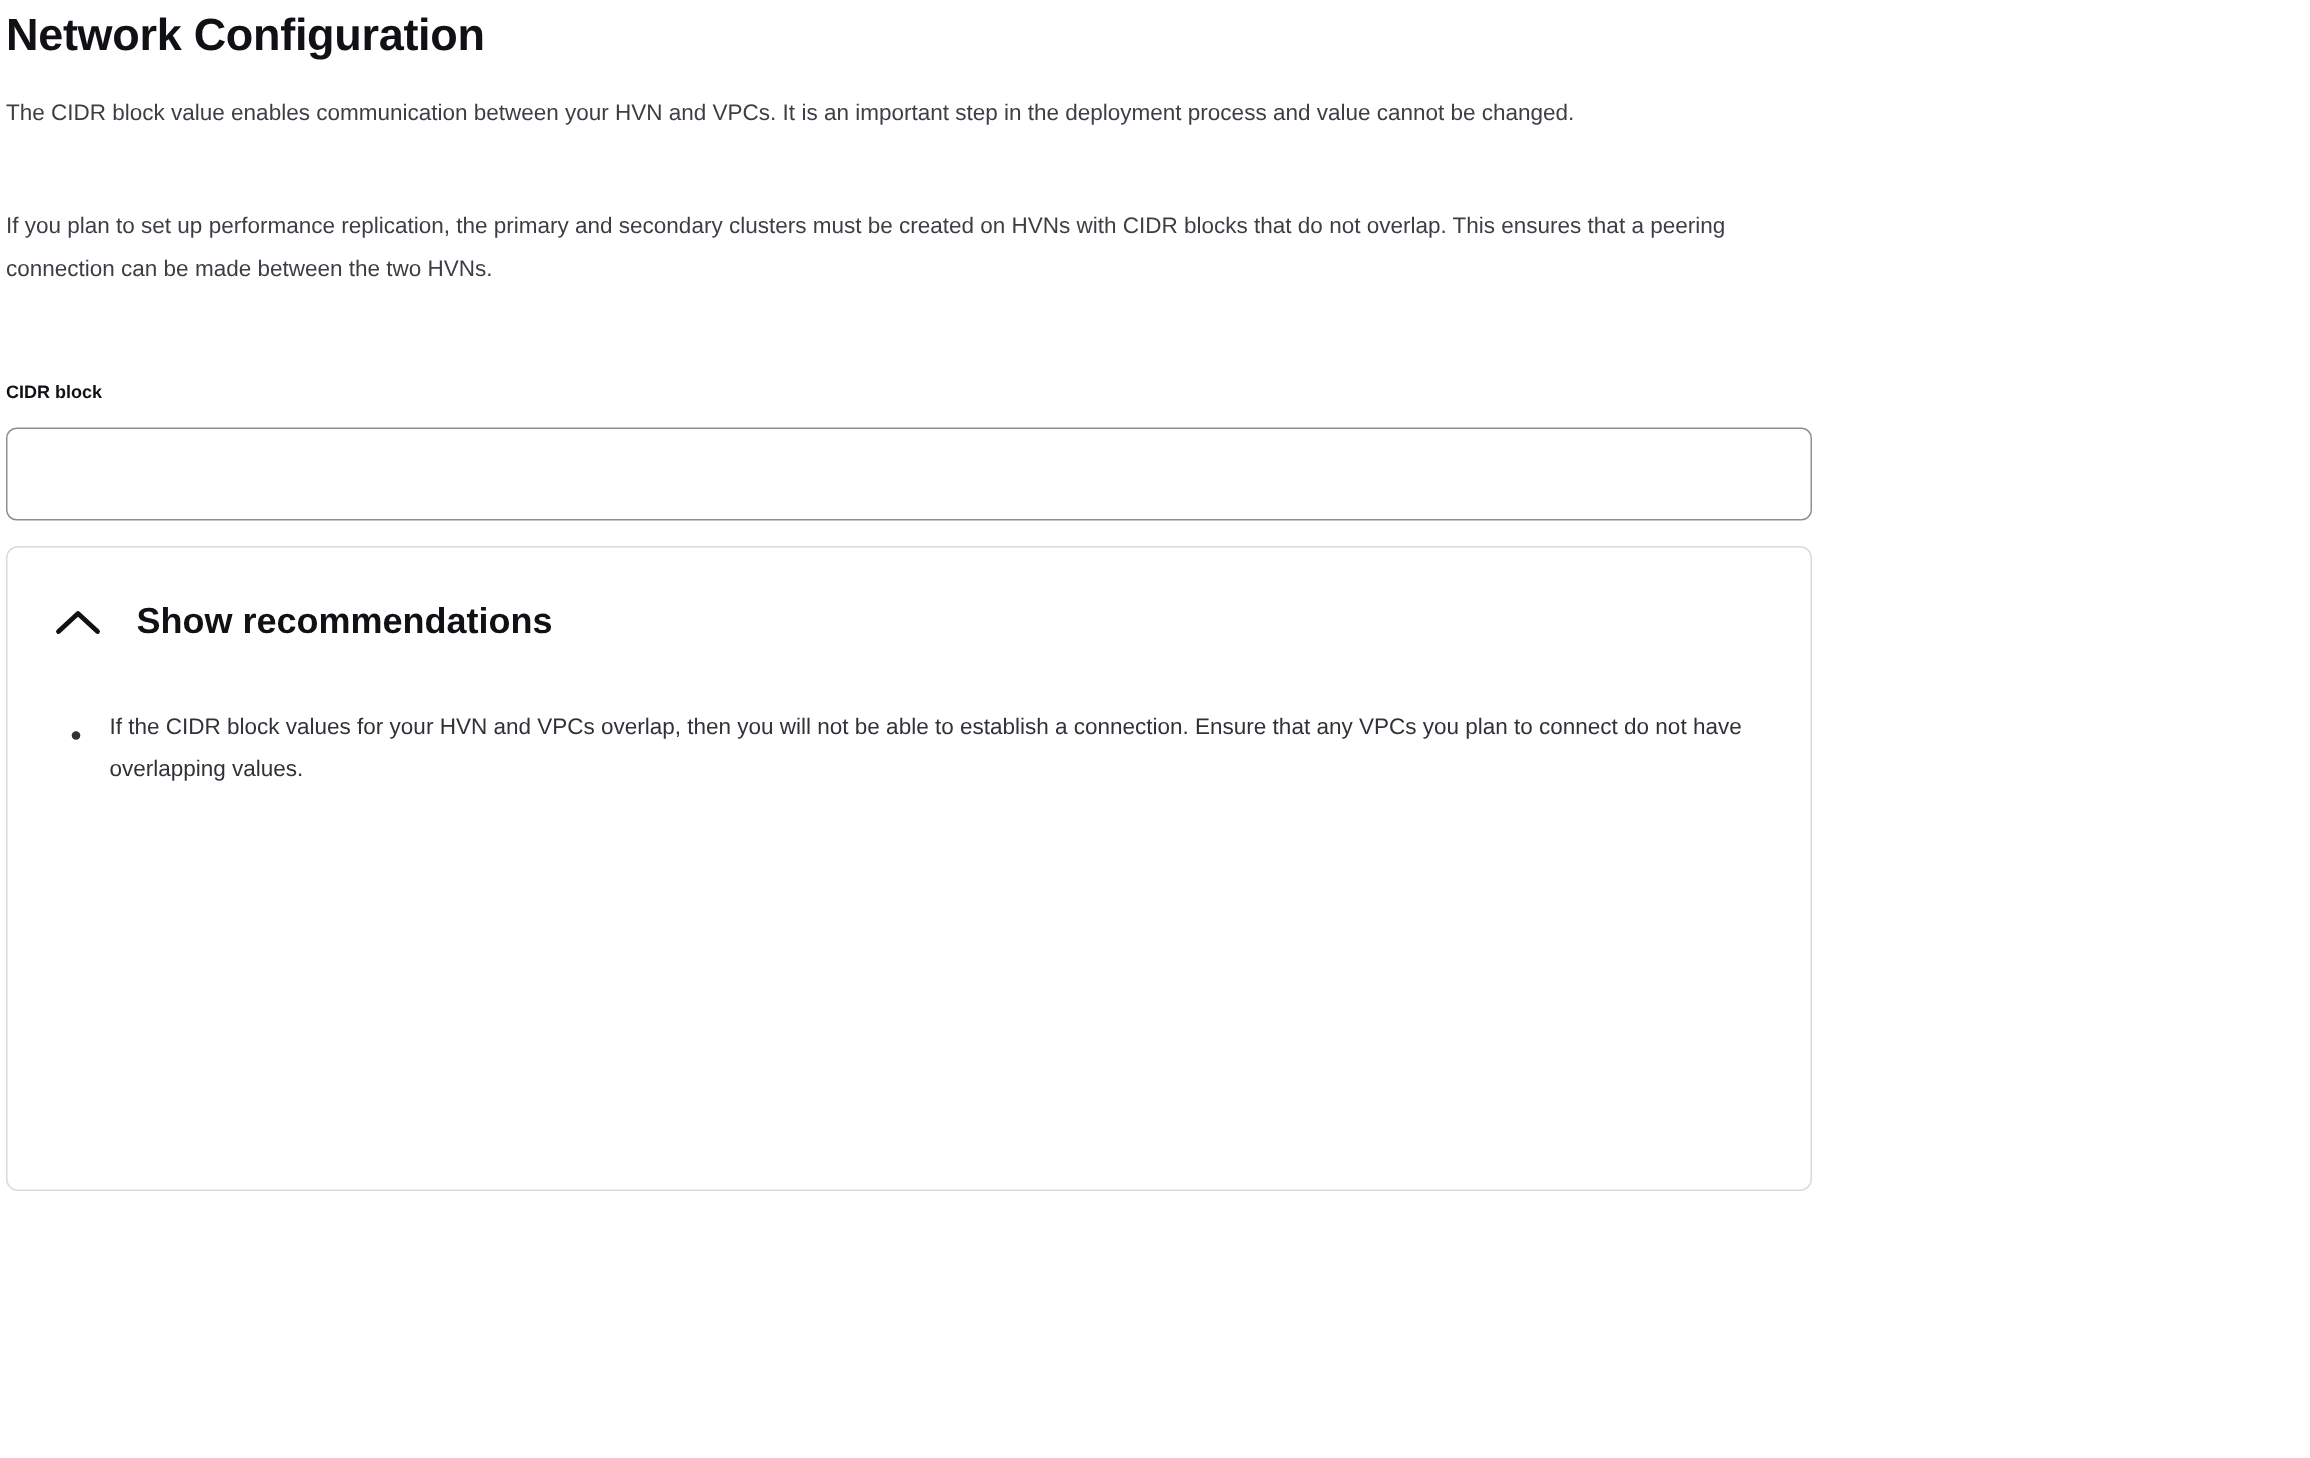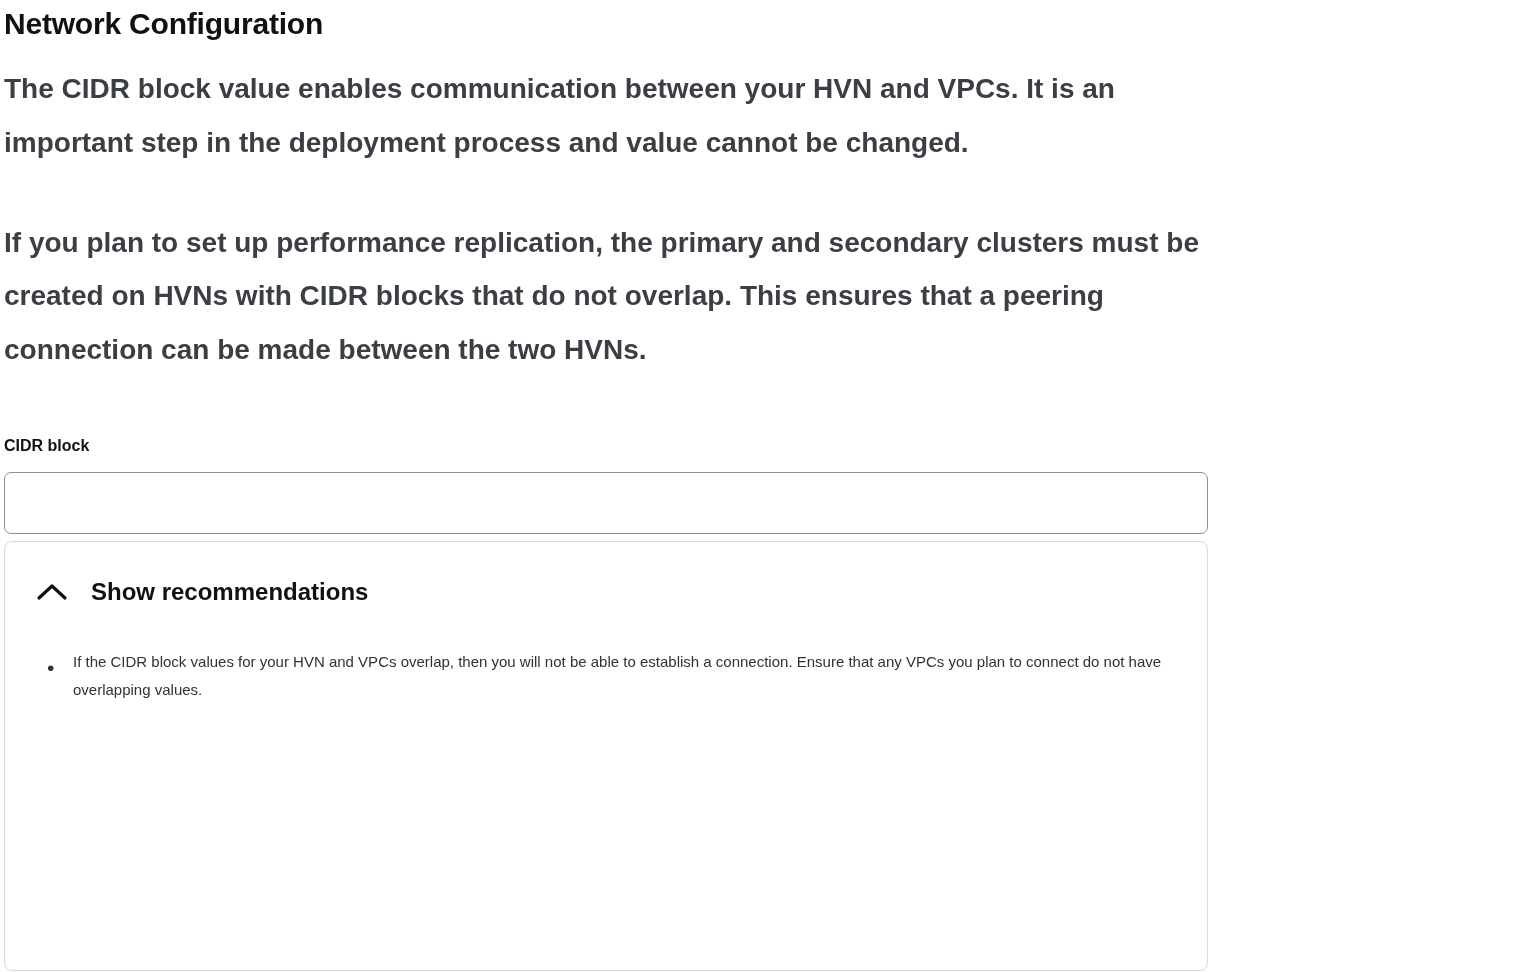--- a/index.html
+++ b/index.html
@@ -21,33 +21,33 @@
   }
   .section-title {
     font-size: 30px;
     font-weight: bold;
     line-height: 1.3;
     color: #0f1114;
     margin: 4px 0 0 0;
     letter-spacing: -0.2px;
   }
   .body-text {
-    font-size: 28px;
+    font-size: 15px;
     line-height: 1.92;
     color: #3b3f45;
     max-width: 1190px;
     margin: 19px 0 0 0;
-    font-weight: 700;
+    font-weight: 400;
   }
   .body-text.second {
     margin-top: 46px;
     max-width: 1200px;
   }
   .field-label {
-    font-size: 16px;
+    font-size: 12px;
     font-weight: bold;
     color: #0f1114;
     margin: 60px 0 0 0;
   }
   .cidr-input {
     display: block;
     box-sizing: border-box;
     width: 1204px;
     height: 62px;
     margin-top: 17px;
@@ -59,21 +59,21 @@
     color: #1c1e21;
     padding: 0 14px;
     outline: none;
   }
   .cidr-input::placeholder {
     color: #9aa0a6;
   }
   .rec-card {
     box-sizing: border-box;
     width: 1204px;
-    margin-top: 7px;
+    margin-top: 17px;
     border: 1.3px solid #d7dade;
     border-radius: 8px;
     background: #ffffff;
     padding: 30px 28px 34px 28px;
     min-height: 430px;
   }
   .rec-header {
     display: flex;
     align-items: center;
     gap: 22px;

